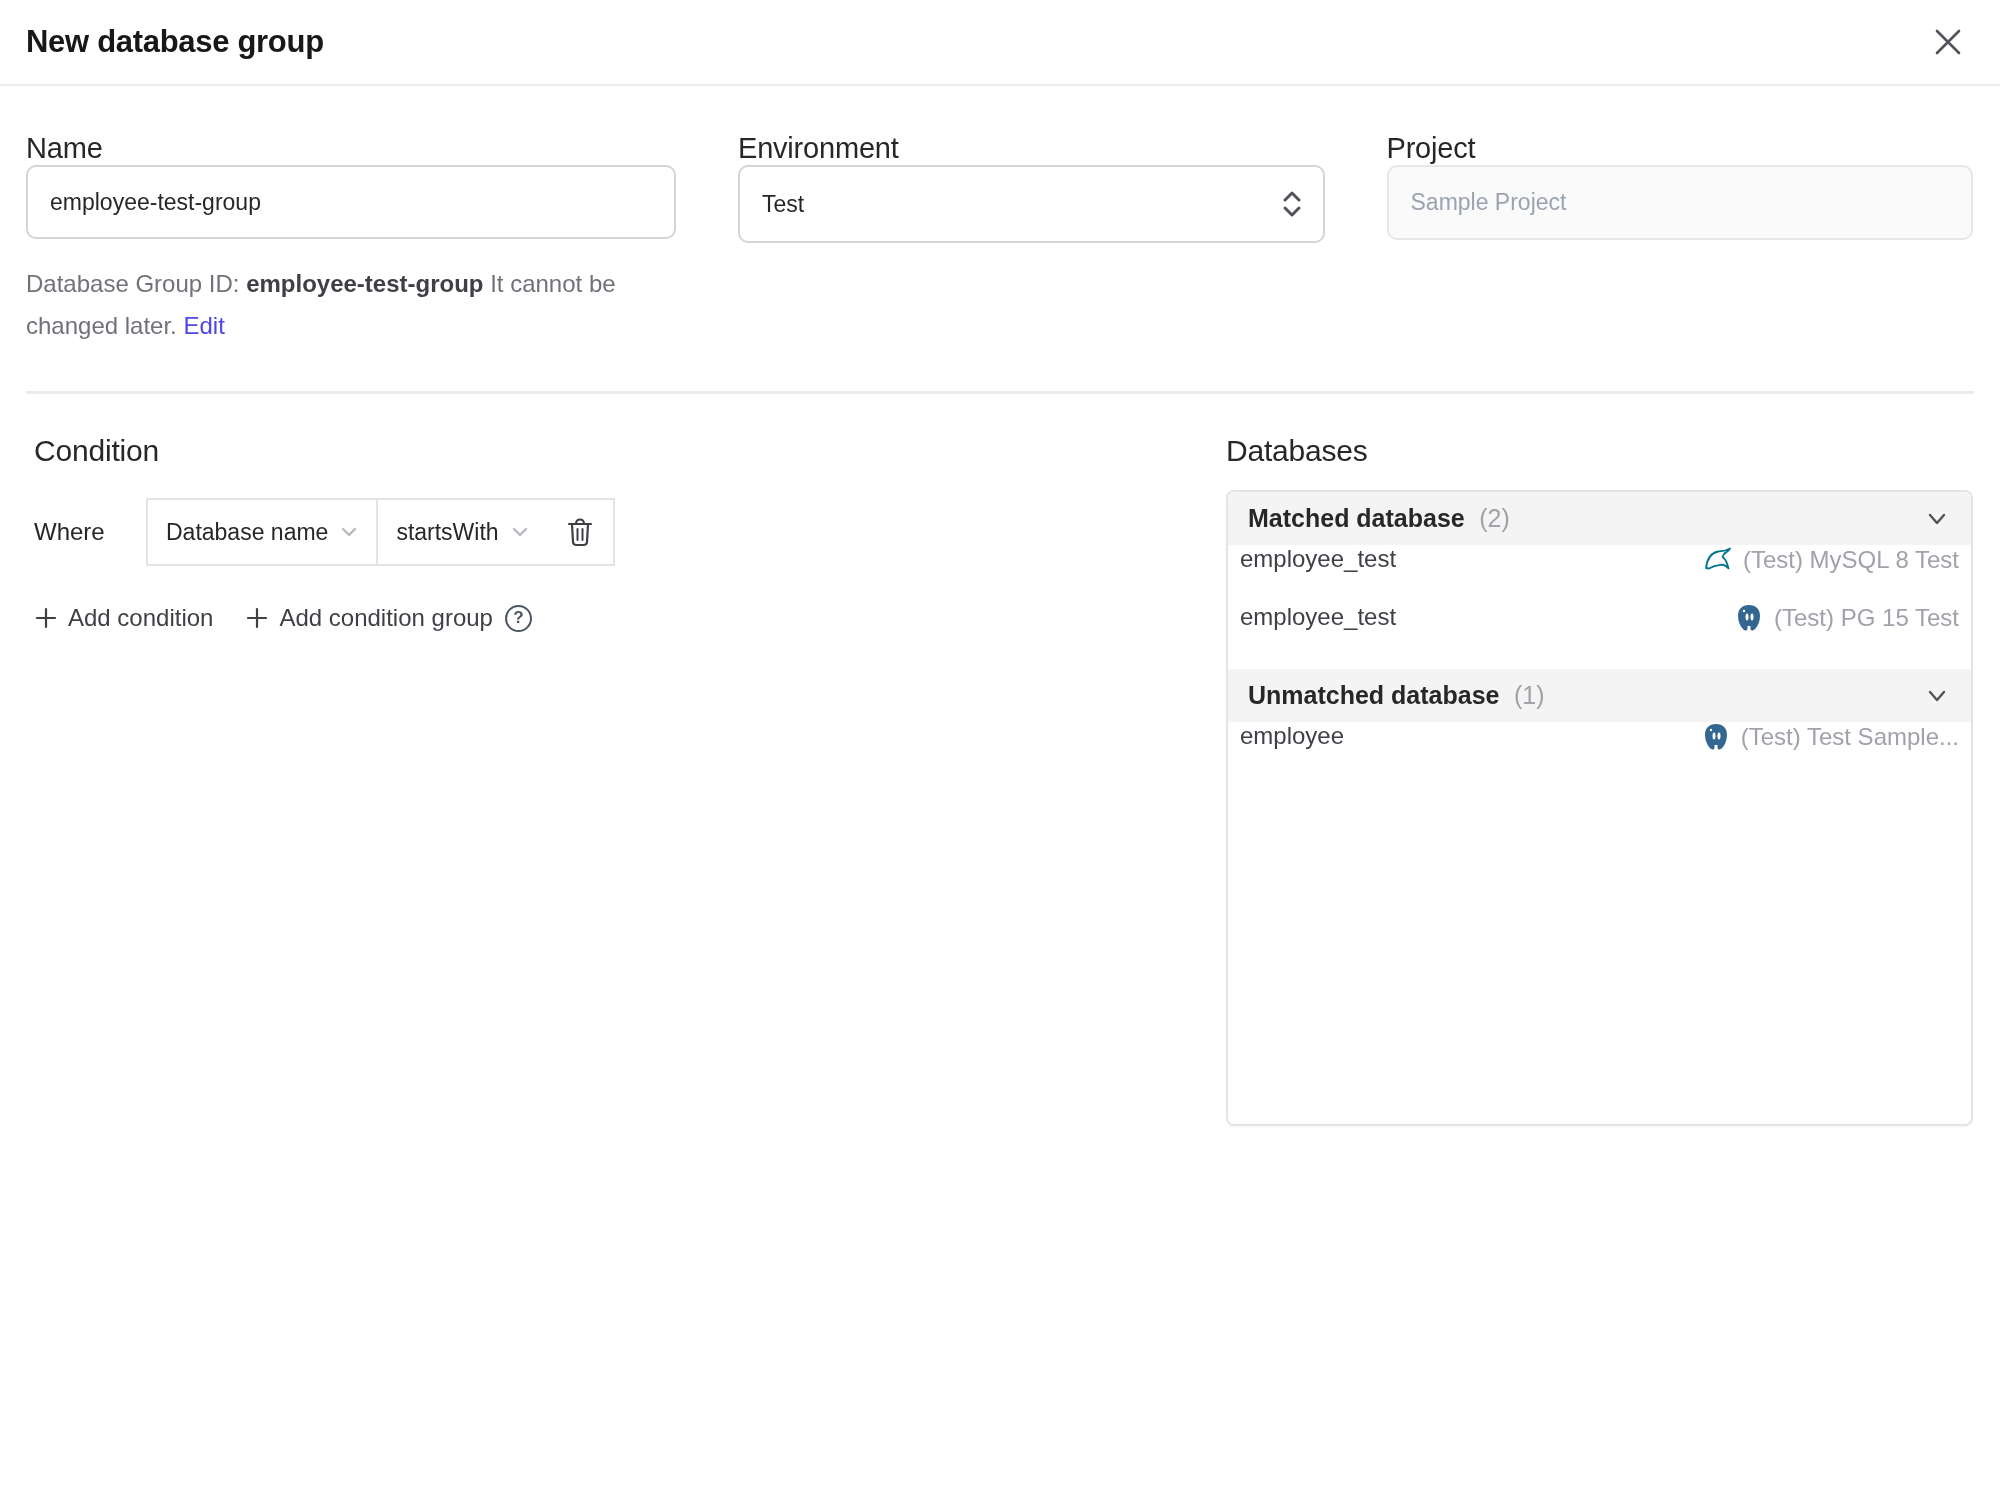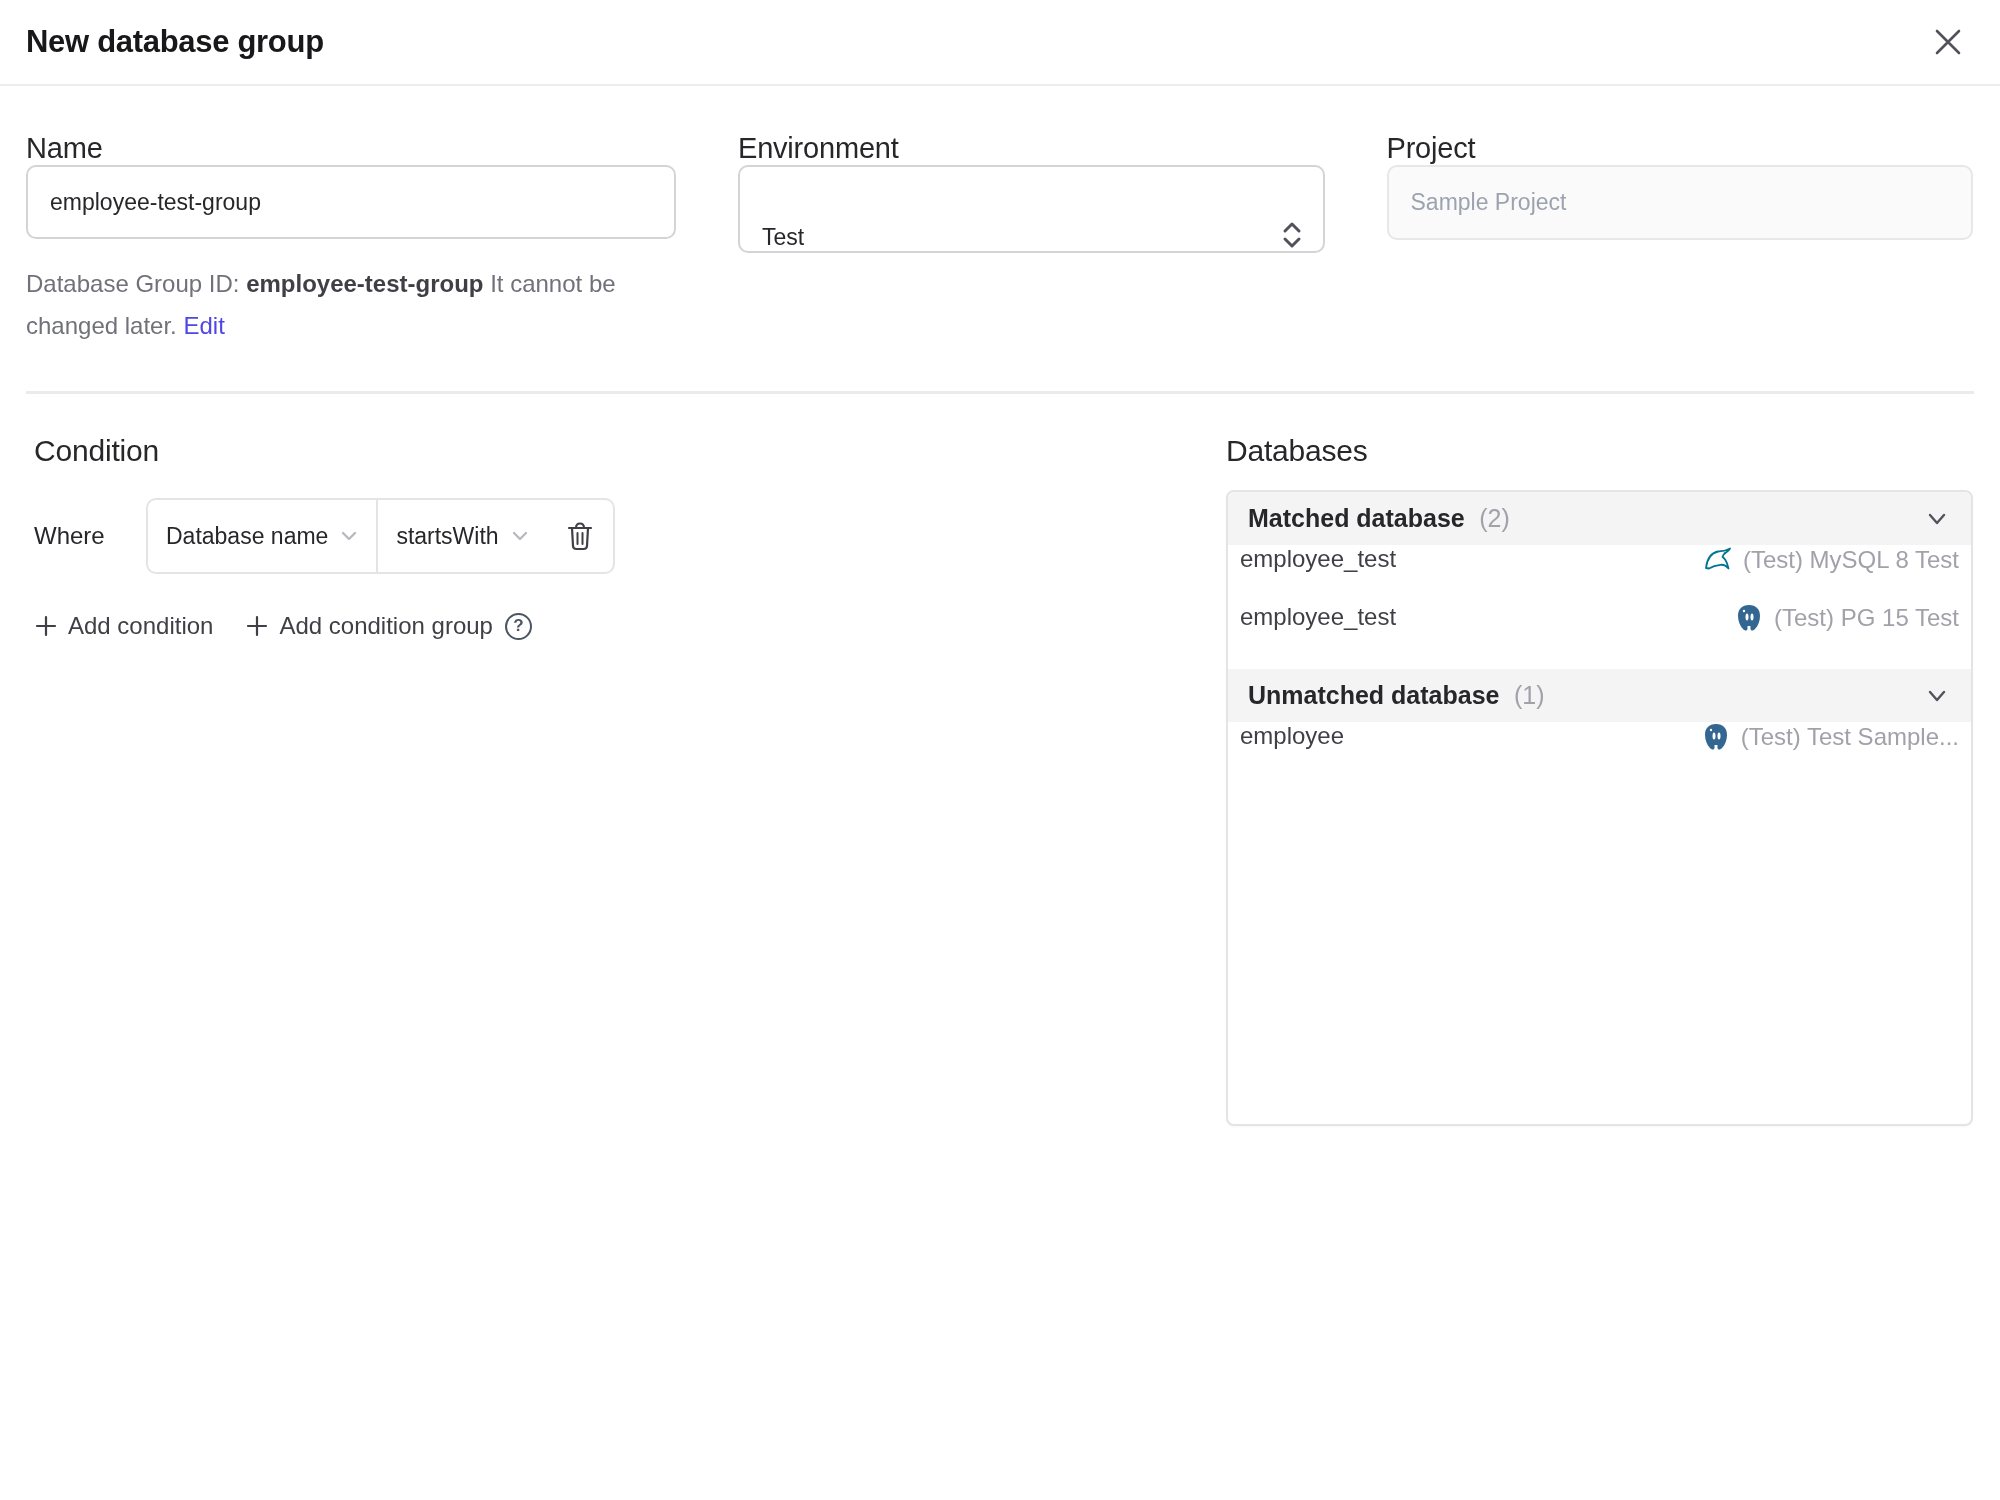--- a/index.html
+++ b/index.html
@@ -13,43 +13,43 @@
   .close-btn { width:44px; height:44px; display:flex; align-items:center; justify-content:center;
     cursor:pointer; border-radius:6px; }
 
   
   .form-grid { display:grid; grid-template-columns:1fr 1fr 1fr; column-gap:62px;
     padding:46px 27px 0 26px; }
   .field-label { font-size:29px; font-weight:500; color:#27272a; letter-spacing:-0.2px; }
   .text-input { width:100%; height:74px; border:2px solid #d4d4d8; border-radius:10px;
     font-size:23px; color:#27272a; padding:0 22px; outline:none;
     font-family:"Liberation Sans","DejaVu Sans",sans-serif; background:#fff; }
-  .select-box { width:100%; height:88px; border:2px solid #d4d4d8; border-radius:10px;
-    display:flex; align-items:flex-end; justify-content:space-between; padding:0 18px 0 22px;
+  .select-box { width:100%; height:78px; border:2px solid #d4d4d8; border-radius:10px;
+    display:flex; align-items:center; justify-content:space-between; padding:0 18px 0 22px;
     font-size:23px; color:#27272a; cursor:pointer; background:#fff; }
   .input-disabled { width:100%; height:75px; border:2px solid #e7e7ea; border-radius:10px;
     background:#fafafa; display:flex; align-items:center; padding:0 22px;
     font-size:23px; color:#9ca3af; }
   .id-note { margin-top:24px; width:650px; font-size:24px; line-height:42px; color:#71717a; }
   .id-note b { color:#3f3f46; font-weight:700; }
   .edit-link { color:#4f46e5; font-weight:500; cursor:pointer; }
 
   .section-divider { height:3px; background:#ebebee; margin:44px 26px 0 26px; }
 
   
   .main { display:flex; padding:40px 27px 0 34px; }
   .left-col { width:1192px; }
   .right-col { width:747px; }
   .section-heading { font-size:30px; font-weight:500; color:#27272a; letter-spacing:-0.2px; }
 
   
   .where-row { display:flex; align-items:center; margin-top:30px; }
   .where-label { font-size:24px; color:#27272a; width:112px; }
-  .cond-group { display:flex; align-items:stretch; height:76px; border:2px solid #e4e4e7;
-    border-radius:10px; background:#fff; }
+  .cond-group { display:flex; align-items:stretch; height:68px; border:2px solid #e4e4e7;
+    border-radius:0; background:#fff; }
   .cond-select { display:flex; align-items:center; gap:10px; padding:0 16px 0 18px;
     font-size:23px; color:#27272a; cursor:pointer; }
   .cond-sep { width:2px; background:#e4e4e7; }
   .cond-input { width:322px; margin:-2px; height:72px; border:3px solid #34308f; border-radius:9px;
     display:flex; align-items:center; padding-left:16px; background:#fff; position:relative; z-index:1; }
   .cond-input .val { font-size:24px; color:#27272a; border-bottom:3px dotted #f07575; padding-bottom:2px; }
   .caret { width:3px; height:32px; background:#4953d6; margin-left:2px; }
   .trash-cell { width:66px; display:flex; align-items:center; justify-content:center; cursor:pointer; }
 
   .add-row { display:flex; align-items:flex-end; margin-top:38px; gap:32px; }

